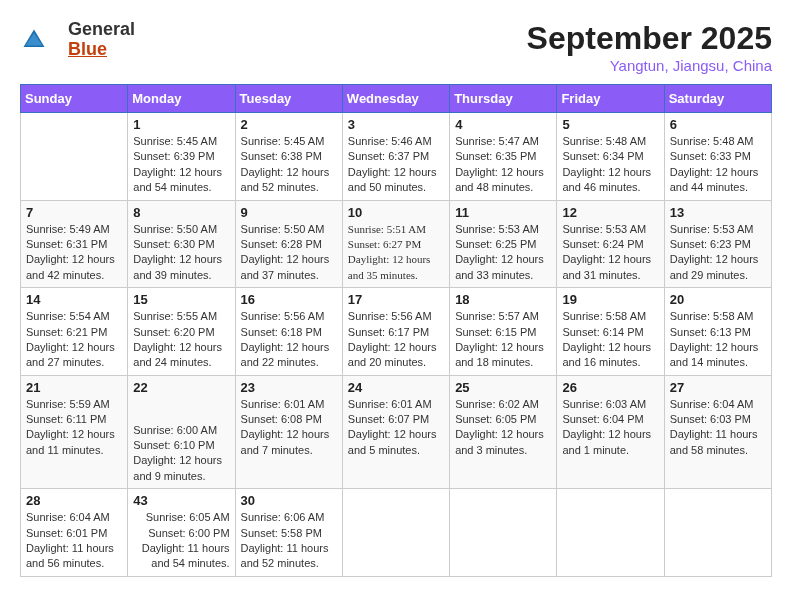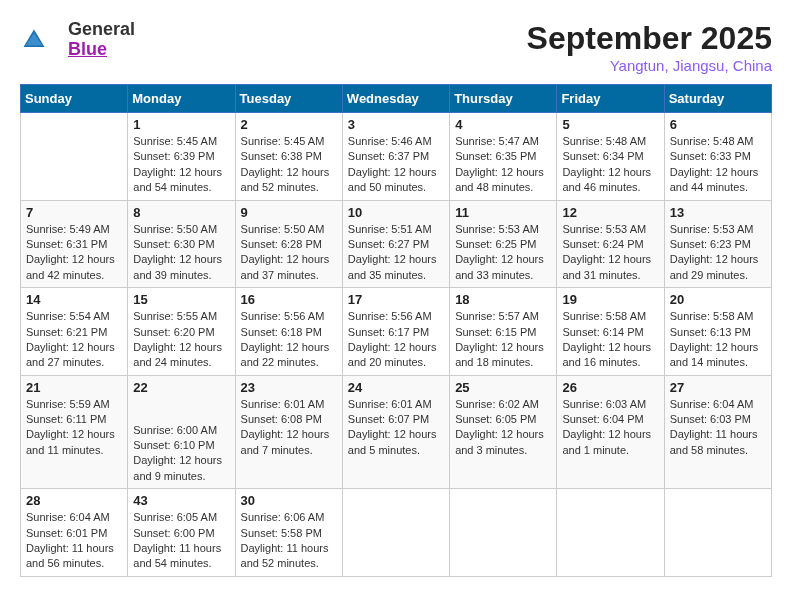--- a/index.html
+++ b/index.html
@@ -20,21 +20,21 @@
       display: flex;
       align-items: center;
       gap: 20px;
     }
     .logo-text {
       font-size: 18px;
       font-weight: bold;
       line-height: 1.1;
     }
     .logo-general { color: #333; }
-    .logo-blue { color: #a21caf; text-decoration: underline; }
+    .logo-blue { color: #c2410c; text-decoration: underline; }
     .logo-icon {
       width: 28px;
       height: 28px;
     }
     .title-block {
       text-align: right;
     }
     .month-title {
       font-size: 32px;
       font-weight: bold;
@@ -43,21 +43,21 @@
     .location {
       font-size: 15px;
       color: #8b5cf6;
     }
     table {
       width: 100%;
       border-collapse: collapse;
       font-size: 11px;
     }
     thead th {
-      background: #0369a1;
+      background: #8b5cf6;
       color: #fff;
       padding: 6px 4px;
       text-align: left;
       font-size: 13px;
       font-weight: bold;
       border: 1px solid #3a6fc4;
     }
     tbody td {
       border: 1px solid #ccc;
       vertical-align: top;
@@ -177,21 +177,21 @@
         </td>
         <td>
           <span class="day-number">9</span>
           <div class="day-info" style="white-space: pre-line;">Sunrise: 5:50 AM
 Sunset: 6:28 PM
 Daylight: 12 hours
 and 37 minutes.</div>
         </td>
         <td>
           <span class="day-number">10</span>
-          <div class="day-info" style="white-space: pre-line;">Sunrise: 5:51 AM
+          <div class="day-info" style="white-space: pre-line; font-family: Liberation Serif, serif;">Sunrise: 5:51 AM
 Sunset: 6:27 PM
 Daylight: 12 hours
 and 35 minutes.</div>
         </td>
         <td>
           <span class="day-number">11</span>
           <div class="day-info" style="white-space: pre-line;">Sunrise: 5:53 AM
 Sunset: 6:25 PM
 Daylight: 12 hours
 and 33 minutes.</div>
@@ -316,21 +316,21 @@
       <tr>
         <td>
           <span class="day-number">28</span>
           <div class="day-info" style="white-space: pre-line;">Sunrise: 6:04 AM
 Sunset: 6:01 PM
 Daylight: 11 hours
 and 56 minutes.</div>
         </td>
         <td>
           <span class="day-number">43</span>
-          <div class="day-info" style="white-space: pre-line;">Sunrise: 6:05 AM
+          <div class="day-info" style="white-space: pre-line; text-align: right;">Sunrise: 6:05 AM
 Sunset: 6:00 PM
 Daylight: 11 hours
 and 54 minutes.</div>
         </td>
         <td>
           <span class="day-number">30</span>
           <div class="day-info" style="white-space: pre-line;">Sunrise: 6:06 AM
 Sunset: 5:58 PM
 Daylight: 11 hours
 and 52 minutes.</div>

